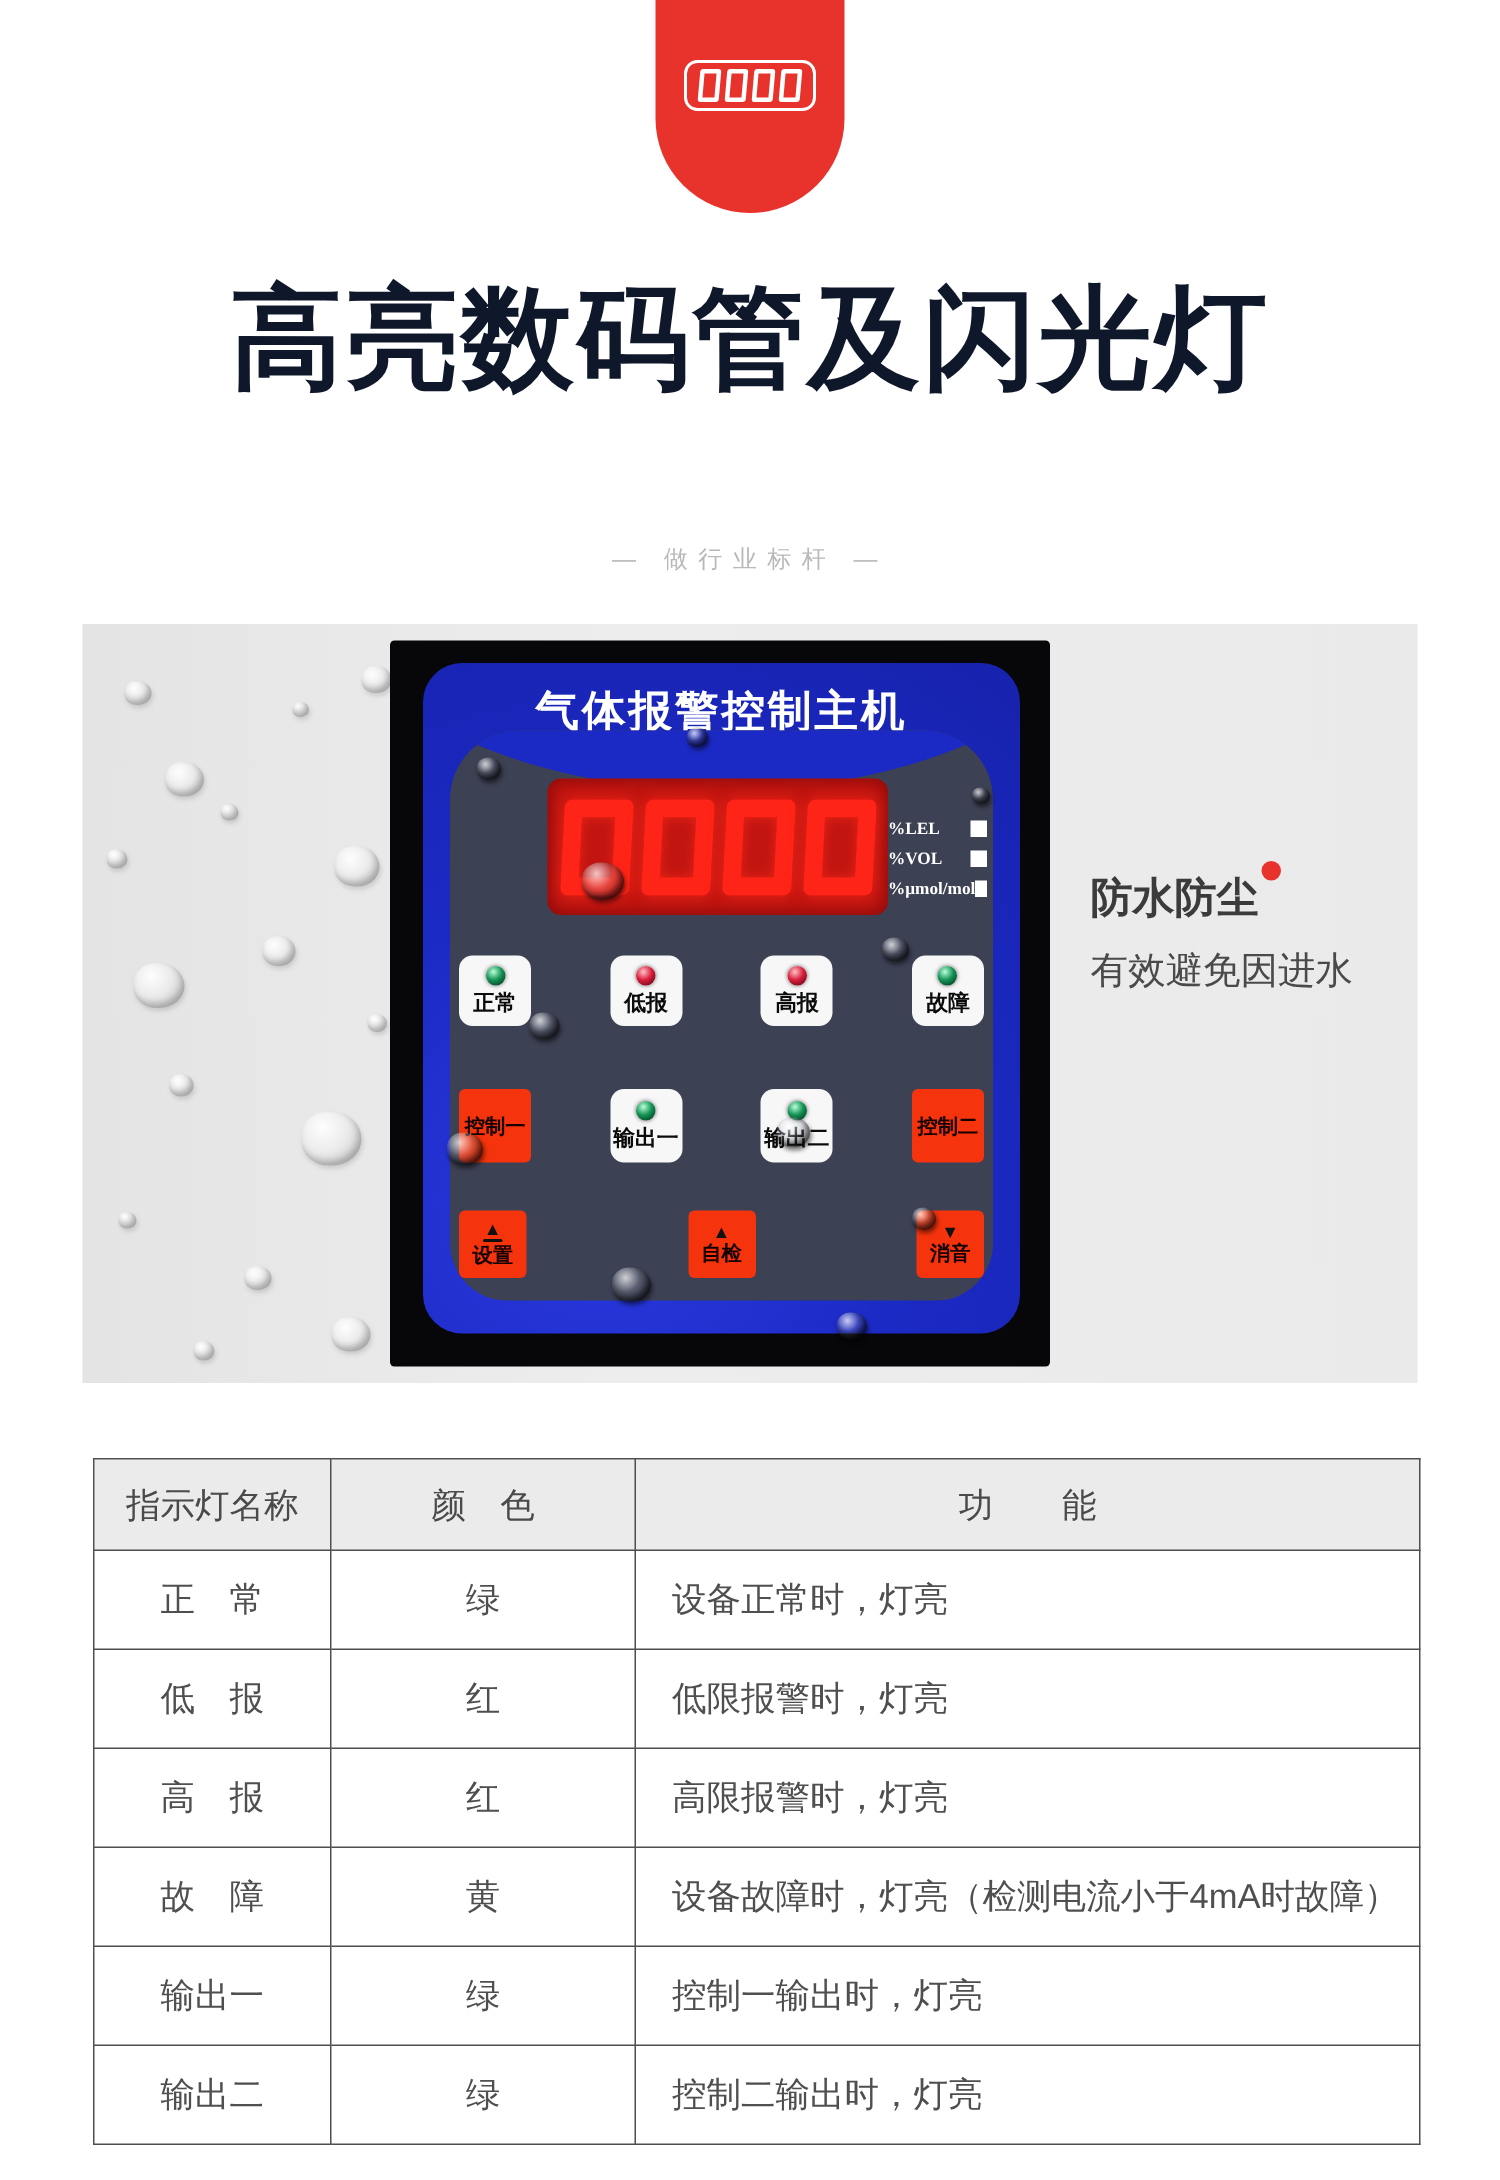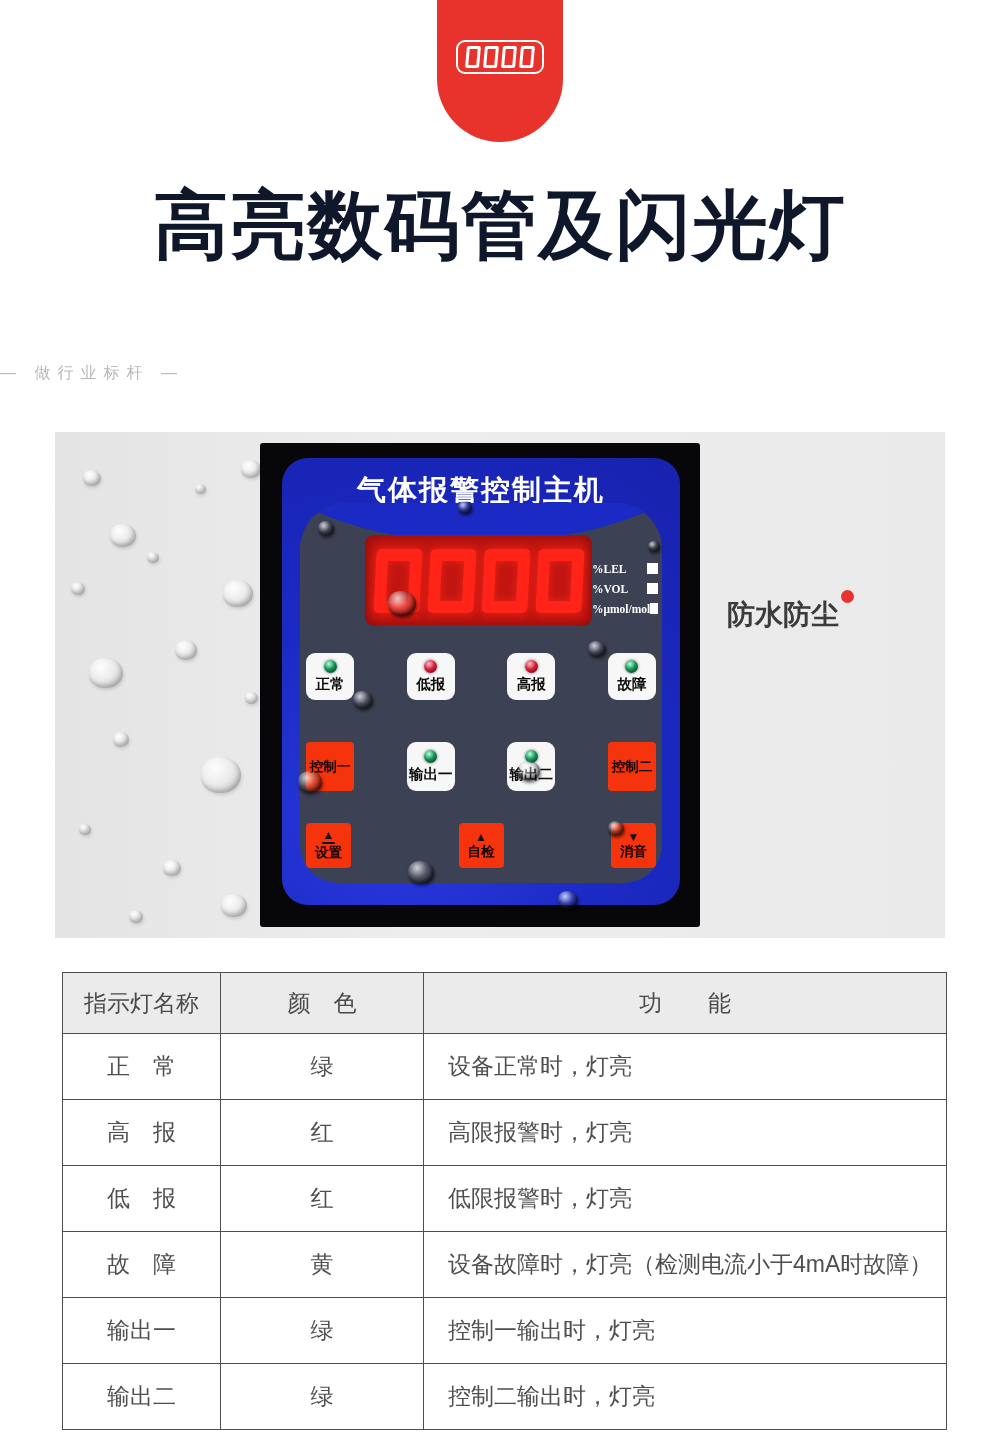--- a/index.html
+++ b/index.html
@@ -14,25 +14,25 @@
   .badge-screen { margin-top:40px; border:2px solid #ffffff; border-radius:9px;
                   padding:4px 8px; display:flex; gap:4px; align-items:center; }
   .badge-screen .seg-digit { width:14px; height:22px; border:3px solid #ffffff;
                   border-radius:2px; transform:skewX(-5deg); }
 
   
   .main-title { position:absolute; top:176px; left:0; width:100%; text-align:center;
                 font-size:75px; font-weight:900; color:#0f172a; letter-spacing:2px; }
   .sub-title { position:absolute; top:301px; left:0; width:100%; text-align:center;
                font-size:29px; color:#4c4c4c; }
-  .tagline { position:absolute; top:363px; left:0; width:100%; 
+  .tagline { position:absolute; top:363px; left:0; width:100%; text-align:center;
              font-size:16px; color:#b9b9b9; letter-spacing:7px; }
 
   
-  .band { position:absolute; left:55px; top:432px; width:890px; height:506px;
+  .band { position:absolute; left:55px; top:416px; width:890px; height:506px;
           background:linear-gradient(90deg,#e4e4e4,#ededed 40%,#eaeaea); overflow:hidden; }
 
   .drop { position:absolute; border-radius:46% 54% 52% 48%; pointer-events:none;
           background:radial-gradient(circle at 35% 30%, rgba(255,255,255,.95), rgba(238,238,238,.55) 45%, rgba(165,165,165,.32) 75%, rgba(130,130,130,.45));
           box-shadow:inset -2px -3px 4px rgba(115,115,115,.45), 1px 2px 3px rgba(135,135,135,.3); }
   .drop.dark { background:radial-gradient(circle at 35% 30%, rgba(255,255,255,.75), rgba(170,175,190,.25) 40%, rgba(40,40,55,.25) 72%, rgba(0,0,0,.5));
           box-shadow:inset -2px -3px 5px rgba(0,0,0,.65), 1px 2px 3px rgba(0,0,0,.5); }
 
   
   .photo { position:absolute; left:205px; top:11px; width:440px; height:484px;
@@ -234,20 +234,21 @@
         <span class="drop dark" style="left:258px;top:318px;width:22px;height:20px;"></span>
         <span class="drop dark" style="left:148px;top:418px;width:26px;height:23px;"></span>
         <span class="drop dark" style="left:348px;top:378px;width:16px;height:15px;"></span>
         <span class="drop dark" style="left:388px;top:98px;width:12px;height:11px;"></span>
         <span class="drop dark" style="left:298px;top:448px;width:20px;height:18px;"></span>
       </div>
     </div>
 
     <div class="feature-text">
       <span class="feature-heading">防水防尘</span><span class="feature-dot"></span>
+      <div class="feature-line">有效避免因进水</div>
     </div>
   </div>
 
   <table class="spec-table">
     <colgroup>
         <col class="col-name">
         <col class="col-color">
         <col class="col-func">
       </colgroup>
     <thead>
@@ -257,30 +258,30 @@
         <th>功　　能</th>
       </tr>
     </thead>
     <tbody>
       <tr>
         <td>正　常</td>
         <td>绿</td>
         <td class="func-cell">设备正常时，灯亮</td>
       </tr>
       <tr>
+        <td>低　报</td>
+        <td>红</td>
+        <td class="func-cell">低限报警时，灯亮</td>
+      </tr>
+      <tr>
         <td>高　报</td>
         <td>红</td>
         <td class="func-cell">高限报警时，灯亮</td>
       </tr>
       <tr>
-        <td>低　报</td>
-        <td>红</td>
-        <td class="func-cell">低限报警时，灯亮</td>
-      </tr>
-      <tr>
         <td>故　障</td>
         <td>黄</td>
         <td class="func-cell">设备故障时，灯亮（检测电流小于4mA时故障）</td>
       </tr>
       <tr>
         <td>输出一</td>
         <td>绿</td>
         <td class="func-cell">控制一输出时，灯亮</td>
       </tr>
       <tr>

